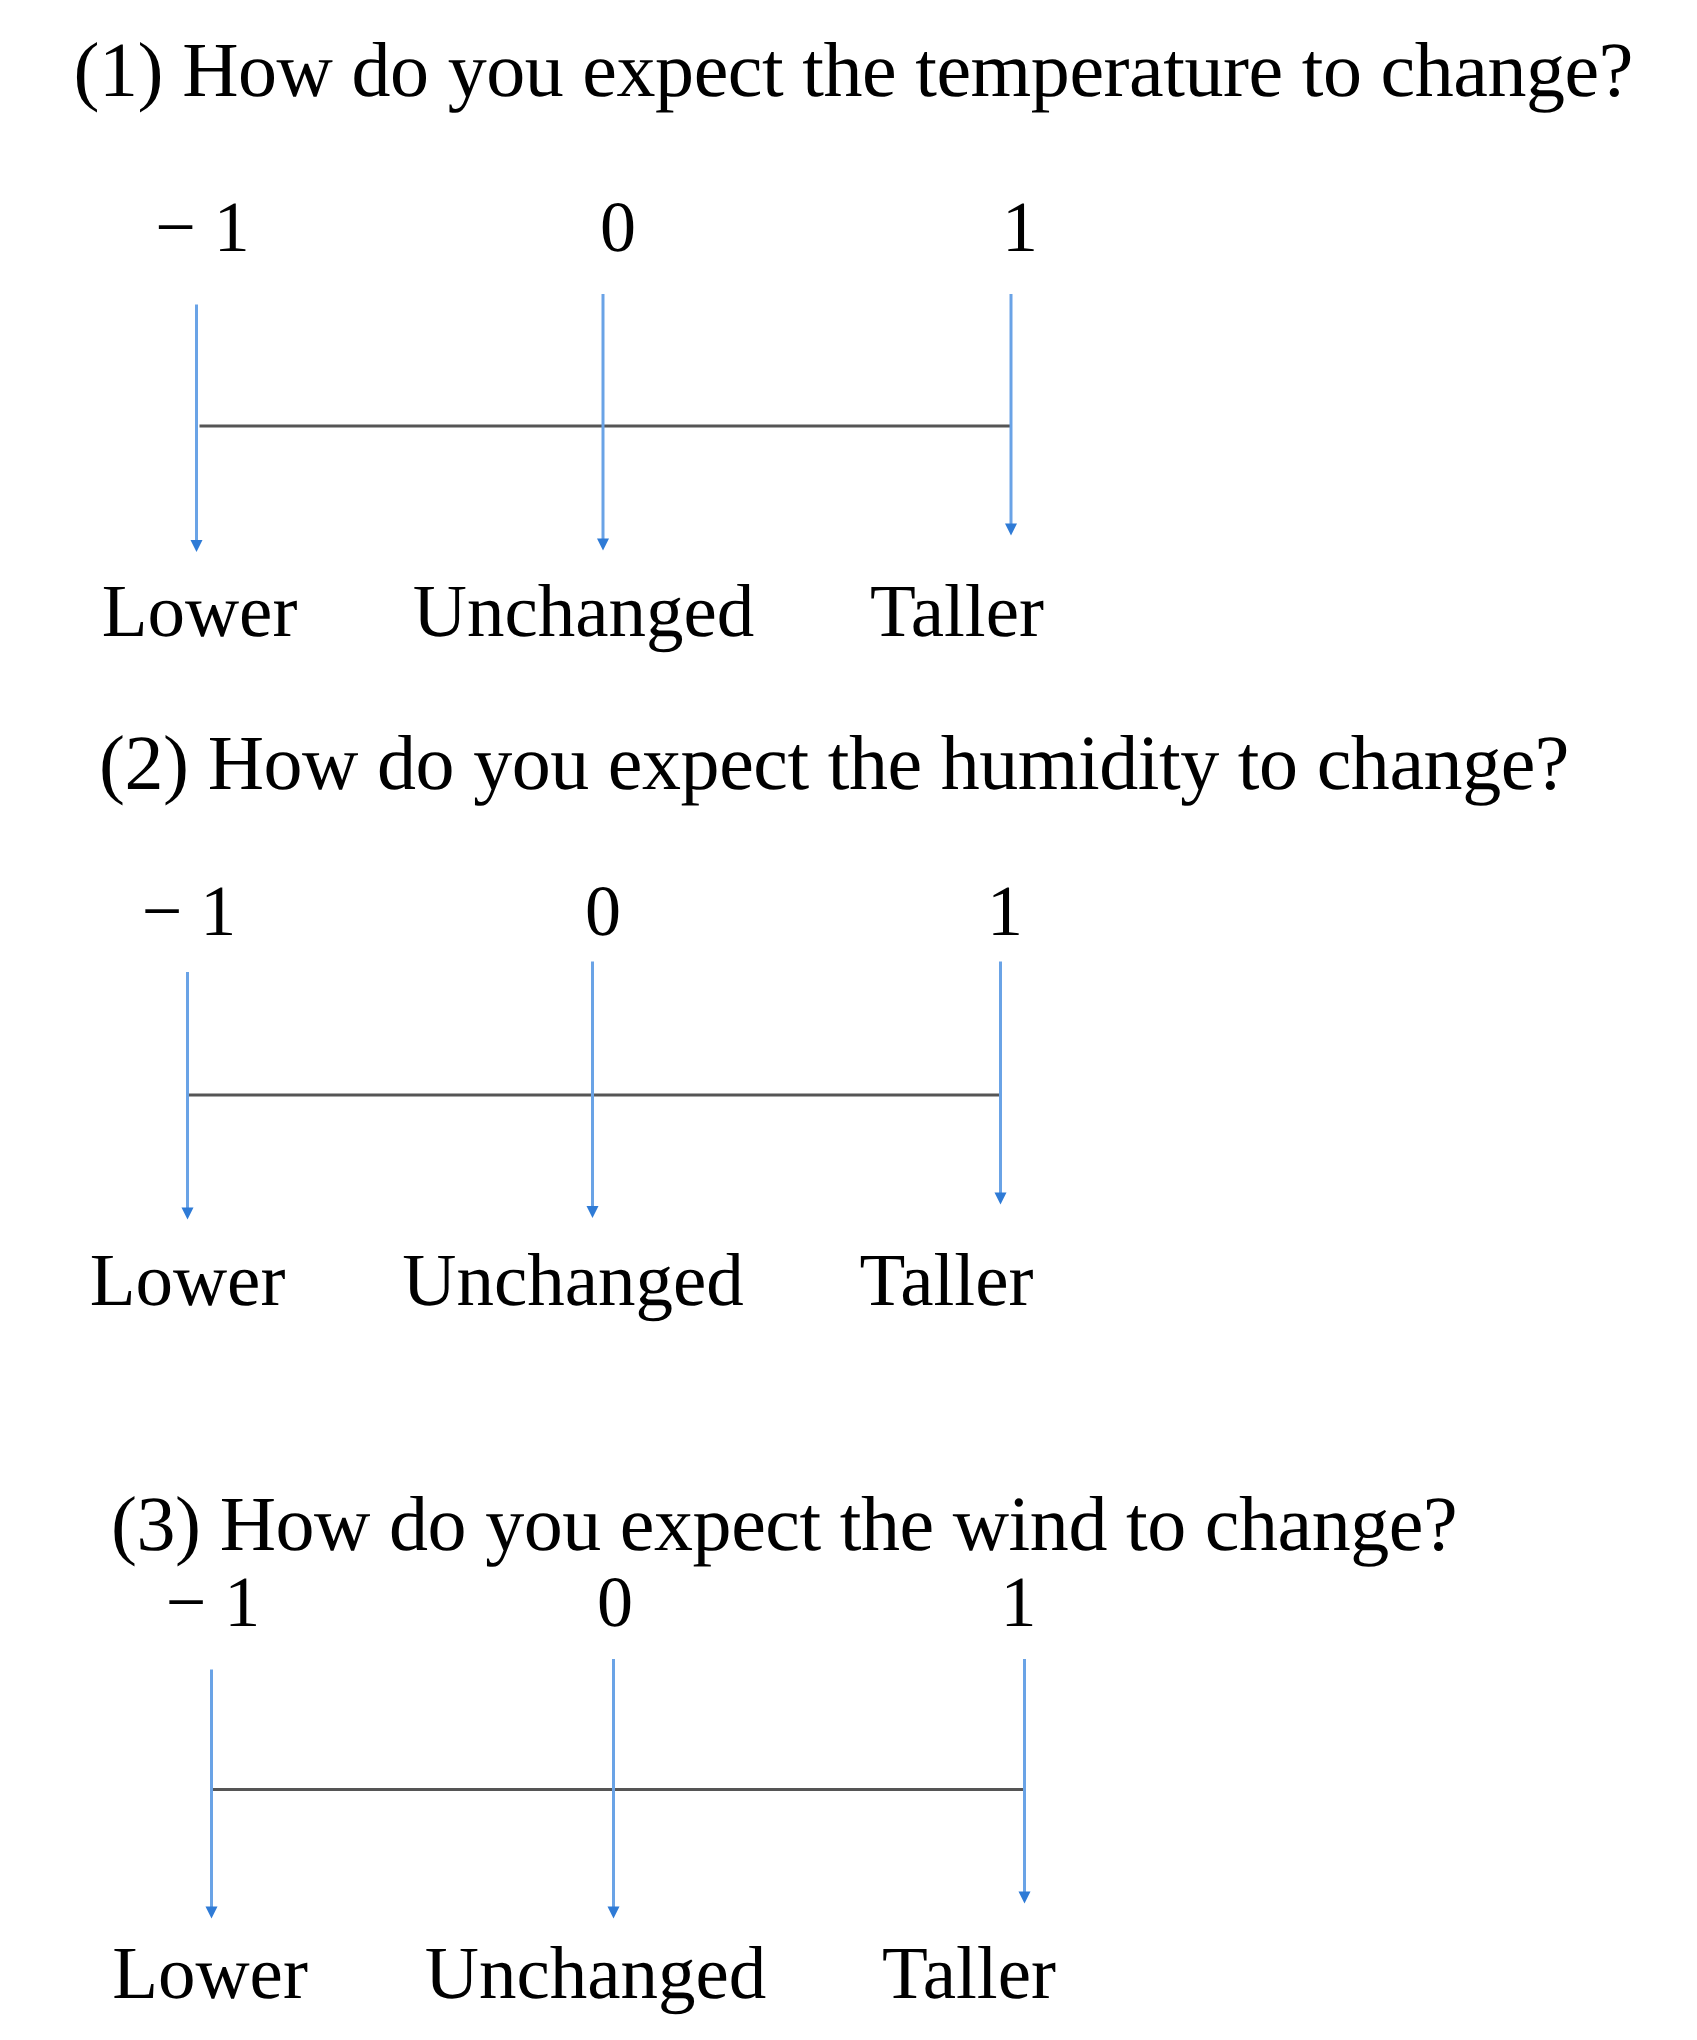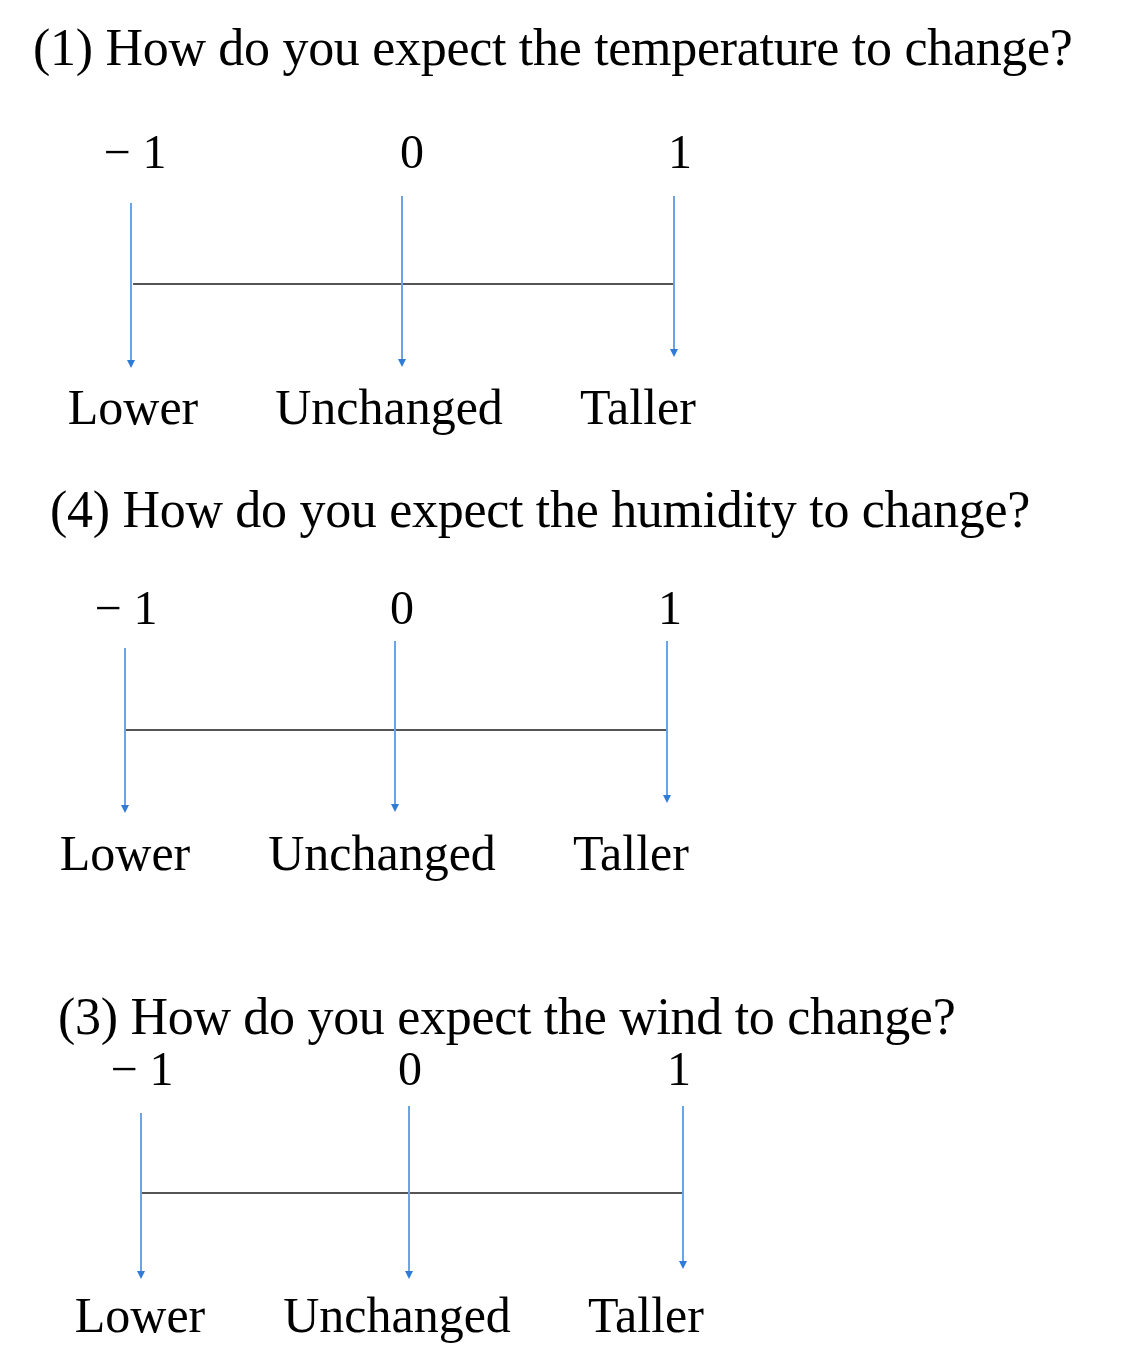--- a/index.html
+++ b/index.html
@@ -1,38 +1,38 @@
 <!DOCTYPE html>
 <html><head>
   <meta charset="utf-8">
   <style>
     html, body { margin: 0; padding: 0; background: #ffffff; }
     body { width: 1131px; height: 1360px; position: relative; overflow: hidden;
            font-family: "Liberation Serif", "DejaVu Serif", serif; color: #000; }
     .abs { position: absolute; white-space: nowrap; }
-    .title { font-size: 52px; line-height: 1; letter-spacing: -0.3px; }
+    .title { font-size: 52px; line-height: 1; letter-spacing: -0.3px; margin-left: 16px; }
     .tick { font-size: 48px; line-height: 1; transform: translateX(-50%); }
     .lbl { font-size: 50px; line-height: 1; transform: translateX(-50%); text-align: center; }
     svg.canvas { position: absolute; left: 0; top: 0; }
   </style>
 </head>
 <body>
 
 <div>
   <div class="abs title" style="left:33px; top:22px;">(1) How do you expect the temperature to change?</div>
   <div class="abs tick" style="left:135px; top:128px;">− 1</div>
   <div class="abs tick" style="left:412px; top:128px;">0</div>
   <div class="abs tick" style="left:680px; top:128px;">1</div>
   <div class="abs lbl" style="left:133px; top:382px;">Lower</div>
   <div class="abs lbl" style="left:389px; top:382px;">Unchanged</div>
   <div class="abs lbl" style="left:638px; top:382px;">Taller</div>
 </div>
 
 <div>
-  <div class="abs title" style="left:50px; top:484px;">(4) How do you expect the humidity to change?</div>
+  <div class="abs title" style="left:50px; top:484px;">(2) How do you expect the humidity to change?</div>
   <div class="abs tick" style="left:126px; top:584px;">− 1</div>
   <div class="abs tick" style="left:402px; top:584px;">0</div>
   <div class="abs tick" style="left:670px; top:584px;">1</div>
   <div class="abs lbl" style="left:125px; top:828px;">Lower</div>
   <div class="abs lbl" style="left:382px; top:828px;">Unchanged</div>
   <div class="abs lbl" style="left:631px; top:828px;">Taller</div>
 </div>
 
 <div>
   <div class="abs title" style="left:58px; top:991px;">(3) How do you expect the wind to change?</div>

